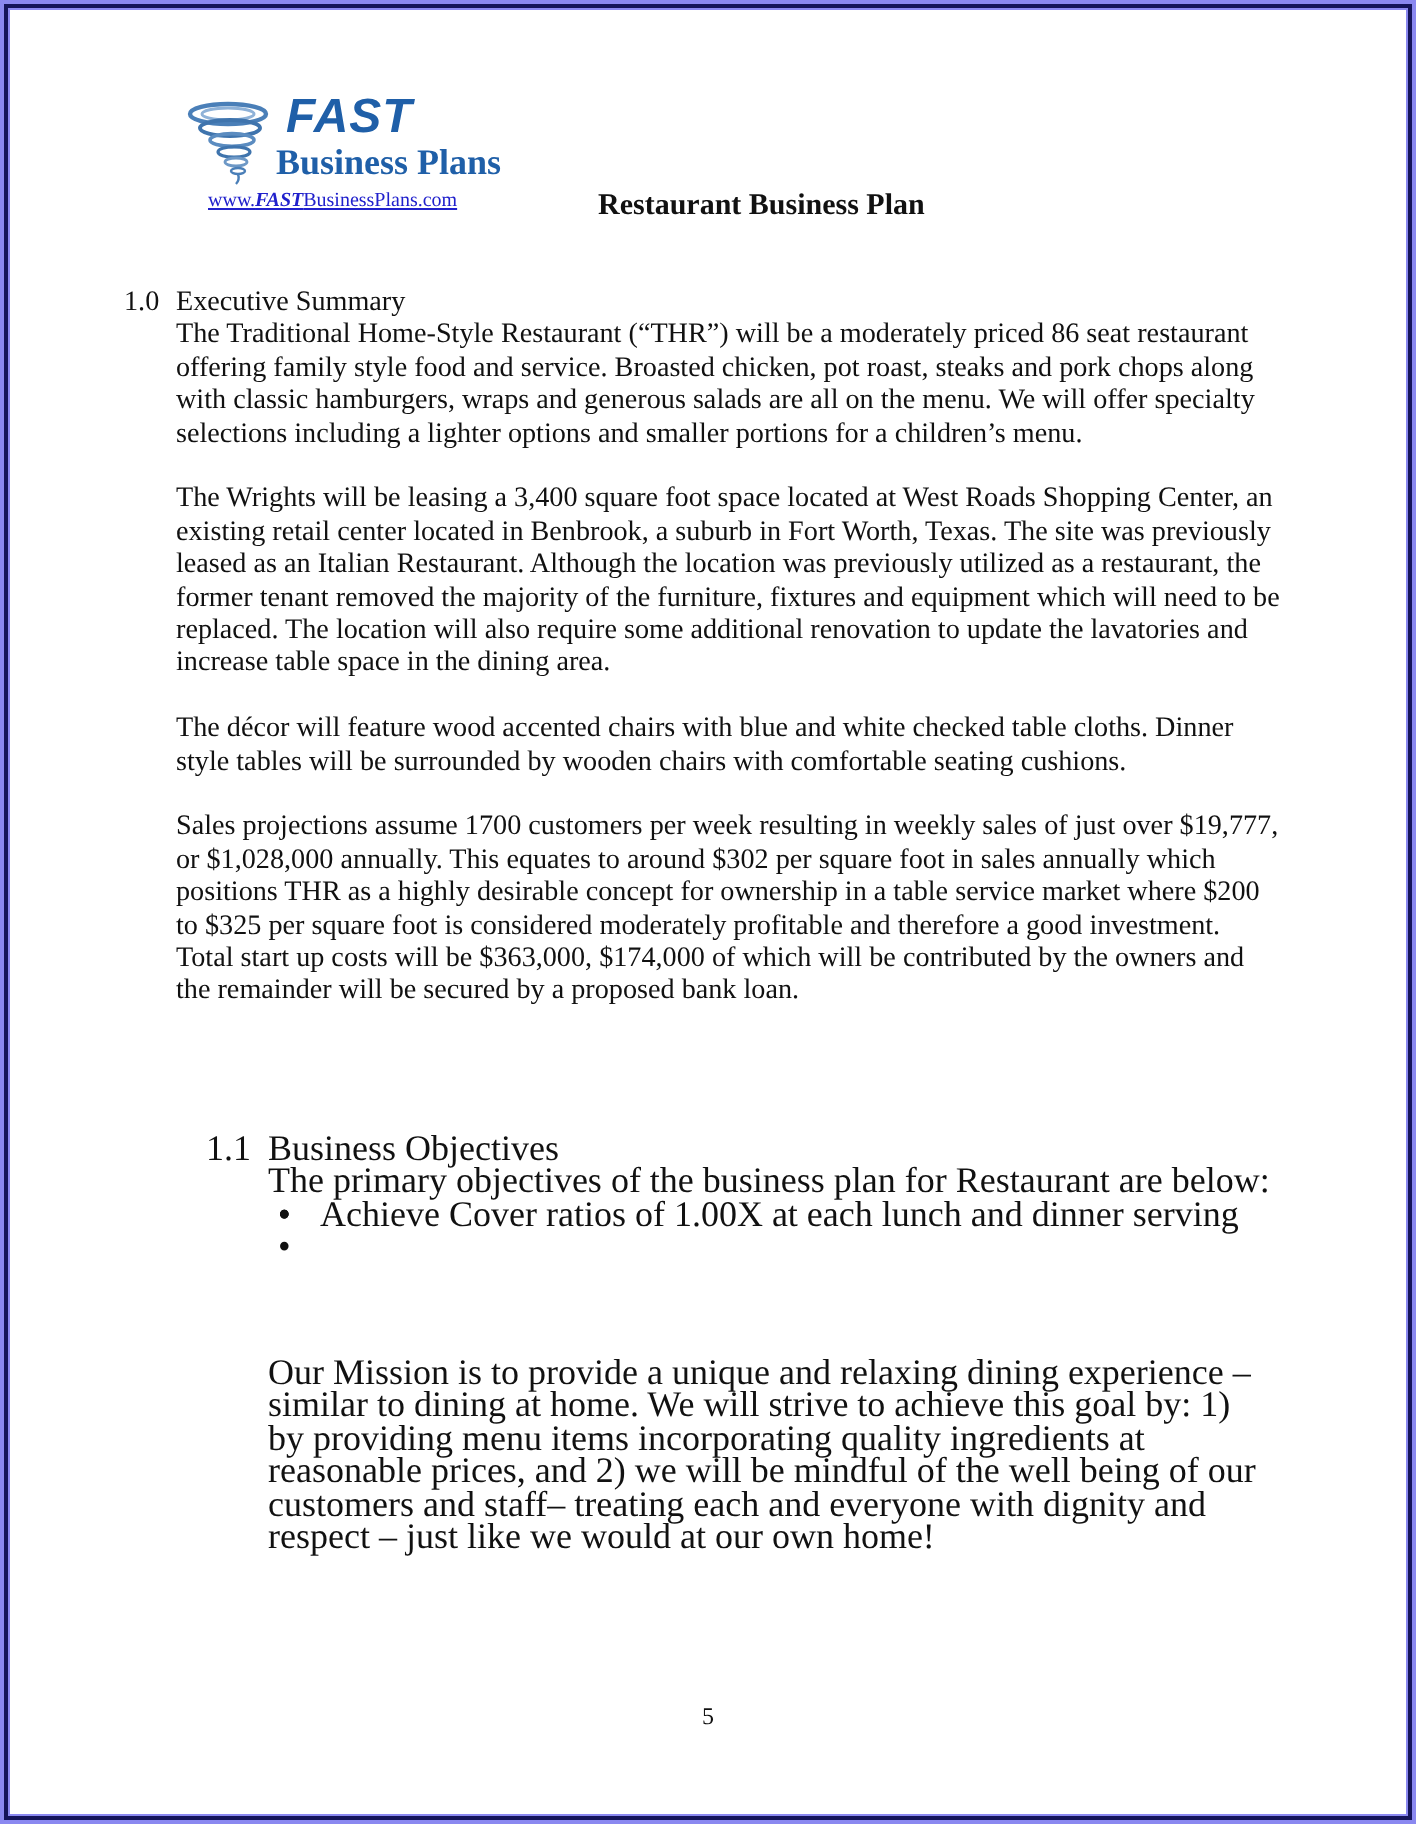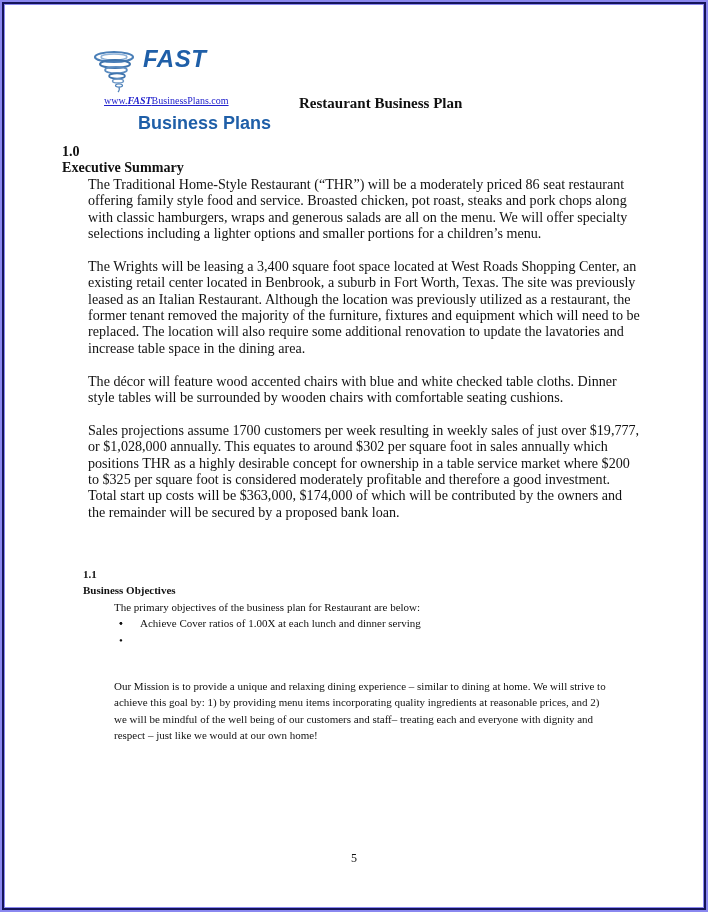--- a/index.html
+++ b/index.html
@@ -62,27 +62,26 @@
       font-style: italic;
       font-size: 24px;
       color: #1f5fa8;
       letter-spacing: 0.5px;
       line-height: 26px;
     }
     .logo-bp {
       position: absolute;
       left: 46px;
       top: 23px;
-      font-family: Liberation Sans, sans-serif;
+      font-family: Liberation Serif, serif;
       font-weight: bold;
       font-size: 18px;
       color: #1f5fa8;
       line-height: 20px;
       white-space: nowrap;
-      margin-top: 42px;
     }
     .header-link {
       position: absolute;
       left: 104px;
       top: 95px;
       font-size: 10px;
       color: #2020cc;
       text-decoration: underline;
       white-space: nowrap;
     }
@@ -99,36 +98,35 @@
     
     .content {
       position: absolute;
       left: 62px;
       top: 143px;
       width: 580px;
       font-size: 14.1px;
       line-height: 16.4px;
     }
     .sec-heading {
-      font-weight: bold;
+      font-weight: normal;
       display: flex;
       margin: 0;
-      flex-direction: column;
     }
     .sec-num { width: 26px; }
     .para {
       margin: 0 0 16.4px 26px;
     }
     .para.first { margin-top: 0; font-family: Liberation Serif, serif; }
 
     .sub {
       position: absolute;
-      left: 83px;
+      left: 103px;
       width: 540px;
-      font-size: 11px;
+      font-size: 18px;
       line-height: 16.4px;
     }
     .sub .sec-num { width: 31px; }
     .sub .para { margin: 0 0 0 31px; }
     .bullets {
       list-style: none;
       margin: 0;
       padding: 0 0 0 36px;
     }
     .bullets li {

